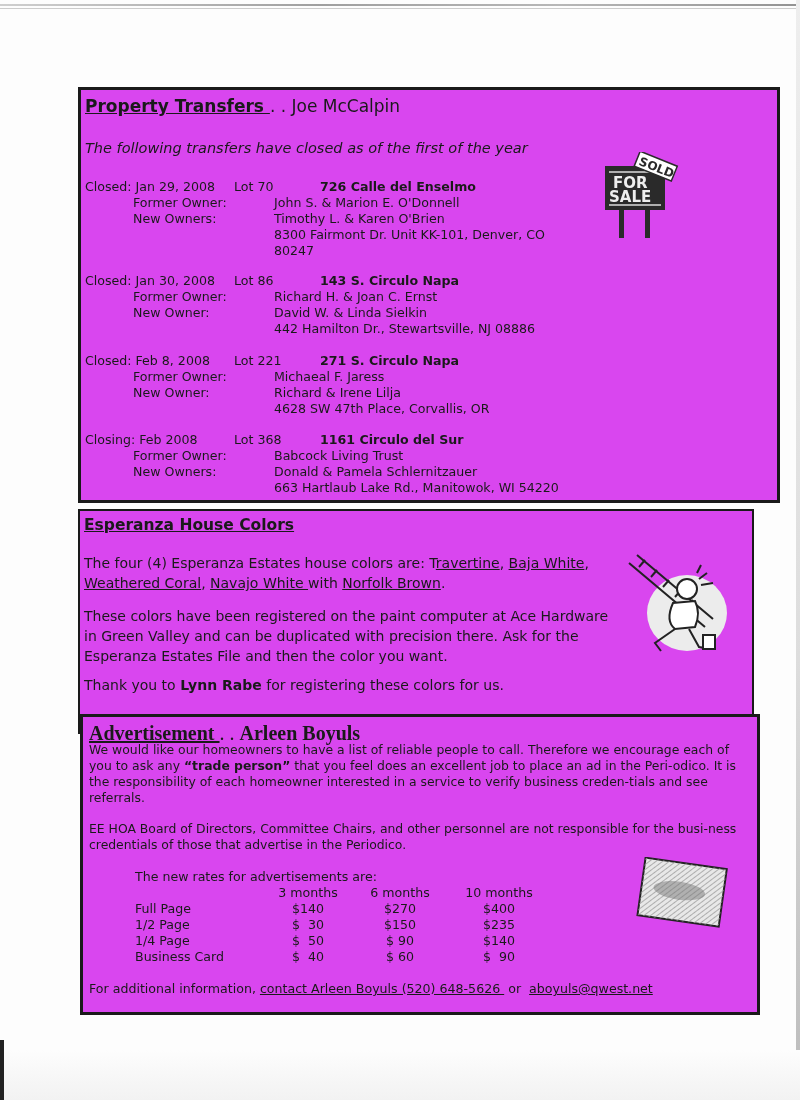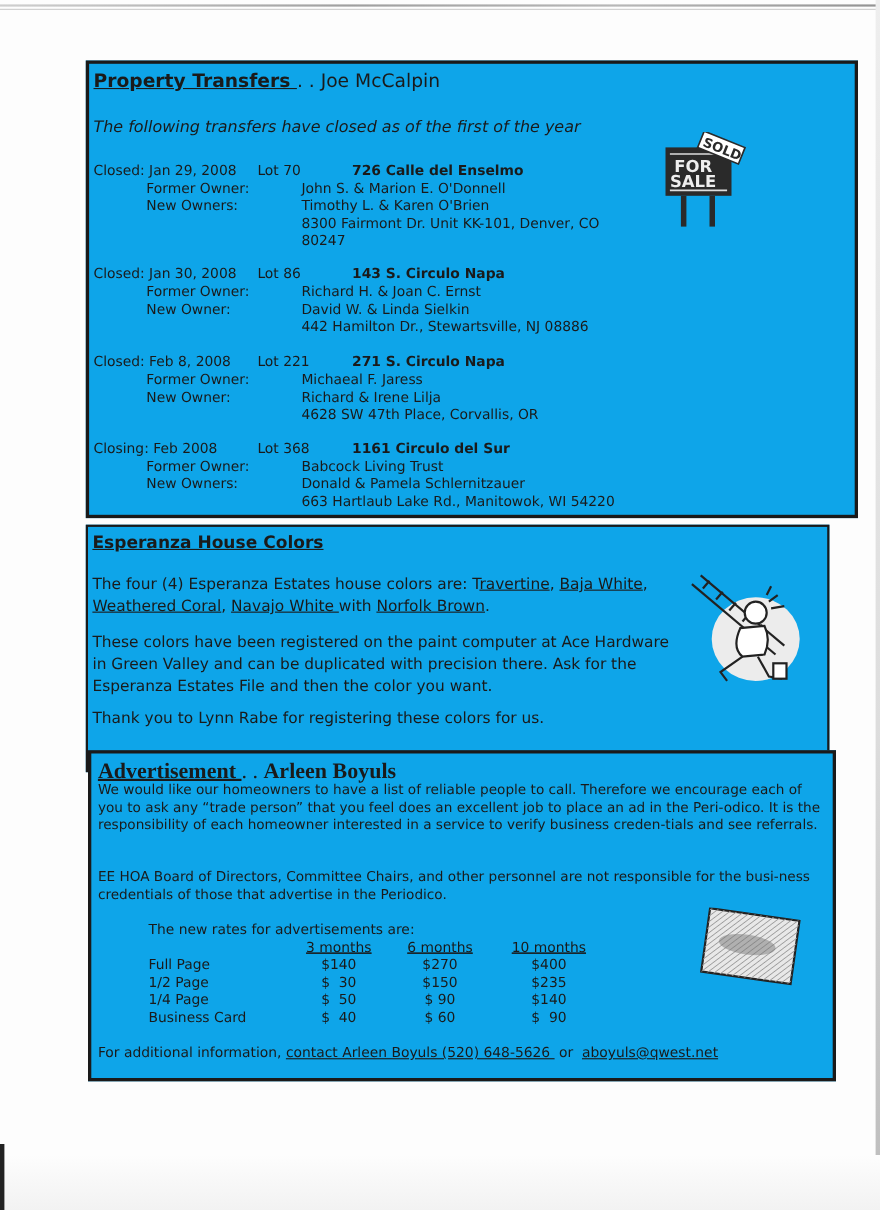--- a/index.html
+++ b/index.html
@@ -7,21 +7,21 @@
     width:800px; height:1100px; position:relative; overflow:hidden;
     background:#fdfdfd; color:#1a1a1a;
     font-family:"DejaVu Sans", "Liberation Sans", sans-serif;
   }
   .scan-top { position:absolute; left:0; top:4px; width:800px; height:2px; background:linear-gradient(90deg,#bbb,#777 40%,#999 70%,#666); opacity:.7; }
   .scan-top2 { position:absolute; left:0; top:8px; width:800px; height:1px; background:#ccc; }
   .scan-left { position:absolute; left:0; top:1040px; width:4px; height:60px; background:#222; }
   .scan-right { position:absolute; right:0; top:0; width:4px; height:1100px; background:linear-gradient(180deg,#eee,#ddd 60%,#bbb); }
   .scan-bottom { position:absolute; left:0; top:1050px; width:800px; height:50px; background:linear-gradient(180deg,#fdfdfd,#f2f2f2); }
 
-  .box { position:absolute; border:3px solid #1a1a1a; background:#0ea5e9; box-sizing:border-box; }
+  .box { position:absolute; border:3px solid #1a1a1a; background:#d946ef; box-sizing:border-box;margin-top:32px; }
   #box1 { left:78px; top:55px; width:702px; height:416px; }
   #box2 { left:78px; top:477px; width:676px; height:225px; border-width:2px; }
   #box3 { left:80px; top:682px; width:680px; height:301px; }
 
   .title { position:absolute; font-size:17px; }
   .title .u { font-weight:bold; text-decoration:underline; }
   .title .b { font-weight:bold; }
 
   .intro { position:absolute; left:4px; top:50px; font-size:14.5px;font-style:italic; }
 
@@ -30,32 +30,32 @@
   .rec .c1 { position:absolute; left:0; }
   .rec .c1b { position:absolute; left:149px; }
   .rec .addr { position:absolute; left:235px; font-weight:bold; }
   .rec .lab { position:absolute; left:48px; }
   .rec .val { position:absolute; left:189px; }
 
   .sign { position:absolute; left:522px; top:62px; width:80px; height:92px; }
 
   .p2 { position:absolute; left:4px; font-size:14px; line-height:20px; width:540px; }
   .lnk { text-decoration:underline; }
-  .bold { font-weight:normal; }
+  .bold { font-weight:bold; }
 
   .painter { position:absolute; left:545px; top:40px; width:110px; height:110px; }
 
   .p3 { position:absolute; left:6px; font-size:12.4px; line-height:16px; width:665px; }
   .rates { position:absolute; left:52px; top:152px; font-size:12.6px; line-height:16px; }
   .rates .row { position:relative; height:16px; white-space:nowrap; }
   .rates .c0 { position:absolute; left:0; }
   .rates .c1 { position:absolute; left:142px; width:62px; text-align:center; }
   .rates .c2 { position:absolute; left:233px; width:64px; text-align:center; }
   .rates .c3 { position:absolute; left:328px; width:72px; text-align:center; }
-  .rates .hdr span { text-decoration:underline; }
+  .rates .hdr span { }
 
   .photo { position:absolute; left:548px; top:140px; width:100px; height:72px; }
   .footer { position:absolute; left:6px; top:264px; font-size:12.6px; white-space:nowrap; }
 </style>
 </head>
 <body>
 
 <div class="scan-top"></div>
 <div class="scan-top2"></div>
 <div class="scan-right"></div>

